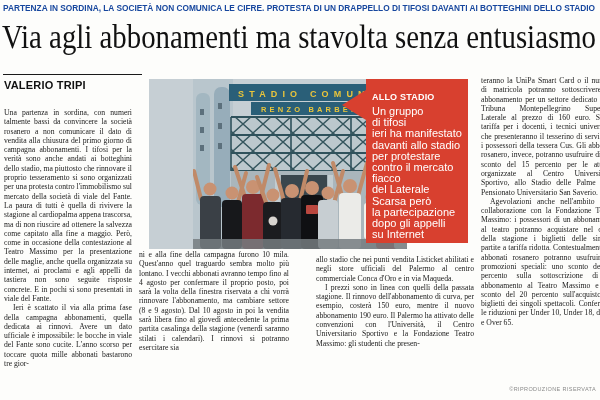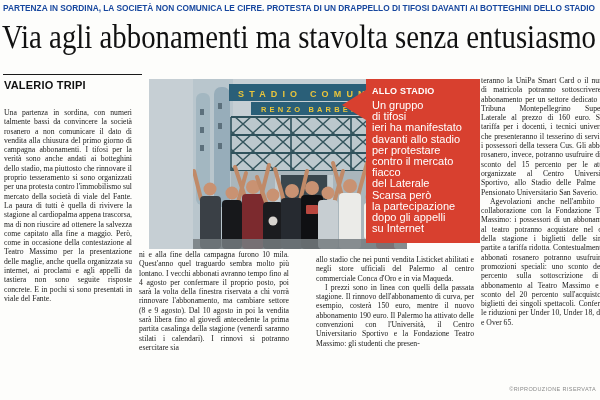--- a/index.html
+++ b/index.html
@@ -12,21 +12,21 @@
   .rule{position:absolute;left:3px;top:74px;width:139px;height:1px;background:#1a1a1a;}
   .byline{position:absolute;left:4px;top:79px;font-family:"Liberation Sans",sans-serif;font-weight:bold;font-size:11px;color:#111;letter-spacing:.2px;text-align:center;}
   .col{position:absolute;overflow:hidden;color:#1a1a1a;}
   .col p{margin:0;font-size:7.7px;line-height:9.3px;text-align:justify;}
   .col p + p{text-indent:9px;}
   .col1{left:4px;top:108px;width:128px;height:290px;}
   .col2{left:139px;top:250px;width:150px;height:143px;}
   .col3{left:316px;top:255px;width:158px;height:143px;}
   .col4{left:463px;top:76px;width:134px;height:312px;margin-left:18px;}
   .photo{position:absolute;left:149px;top:79px;width:214px;height:170px;background:#c6cfd4;padding-left:44px;}
-  .callout{position:absolute;left:366px;top:79px;width:114px;height:164px;background:#d8402f;box-sizing:border-box;padding:7px 6px;color:#fff;font-family:"Liberation Sans",sans-serif;}
+  .callout{position:absolute;left:366px;top:79px;width:102px;height:164px;background:#d8402f;box-sizing:border-box;padding:13px 6px;color:#fff;font-family:"Liberation Sans",sans-serif;}
   .callout-title{font-size:9px;font-weight:bold;margin-bottom:4px;letter-spacing:.2px;}
   .callout-line{font-size:11px;line-height:11.2px;}
   .callout-arrow{position:absolute;left:342px;top:90px;width:0;height:0;border-top:15px solid transparent;border-bottom:15px solid transparent;border-right:24px solid #d8402f;}
   .footer{position:absolute;right:4px;top:386px;font-family:"Liberation Sans",sans-serif;font-size:5.5px;color:#8a8a8a;letter-spacing:.4px;}
 </style>
 </head>
 <body>
 
 <div class="page">
 
@@ -36,20 +36,21 @@
 
   <svg class="headline-svg" width="600" height="46">
     <text class="headline-text" x="2" y="36" textLength="594" lengthAdjust="spacingAndGlyphs">Via agli abbonamenti ma stavolta senza entusiasmo</text>
   </svg>
 
   <div class="rule"></div>
   <div class="byline">VALERIO TRIPI</div>
 
   <div class="col col1">
     <p>Una partenza in sordina, con numeri talmente bassi da convincere la società rosanero a non comunicare il dato di vendita alla chiusura del primo giorno di campagna abbonamenti. I tifosi per la verità sono anche andati ai botteghini dello stadio, ma piuttosto che rinnovare il proprio tesseramento si sono organizzati per una protesta contro l'immobilismo sul mercato della società di viale del Fante. La paura di tutti è quella di rivivere la stagione al cardiopalma appena trascorsa, ma di non riuscire ad ottenere la salvezza come capitato alla fine a maggio. Però, come in occasione della contestazione al Teatro Massimo per la presentazione delle maglie, anche quella organizzata su internet, ai proclami e agli appelli da tastiera non sono seguite risposte concrete. E in pochi si sono presentati in viale del Fante.</p>
+    <p>Ieri è scattato il via alla prima fase della campagna abbonamenti, quella dedicata ai rinnovi. Avere un dato ufficiale è impossibile: le bocche in viale del Fante sono cucite. L'anno scorso per toccare quota mille abbonati bastarono tre gior-</p>
   </div>
 
   <div class="photo">
     <svg viewBox="0 0 214 170" width="214" height="170">
       <defs>
         <pattern id="lattice" width="20" height="18" patternUnits="userSpaceOnUse">
           <path d="M0 0 L20 18 M20 0 L0 18" stroke="#35565e" stroke-width="1.4" fill="none"></path>
         </pattern>
       </defs>
       <rect width="214" height="170" fill="#c6cfd4"></rect>

